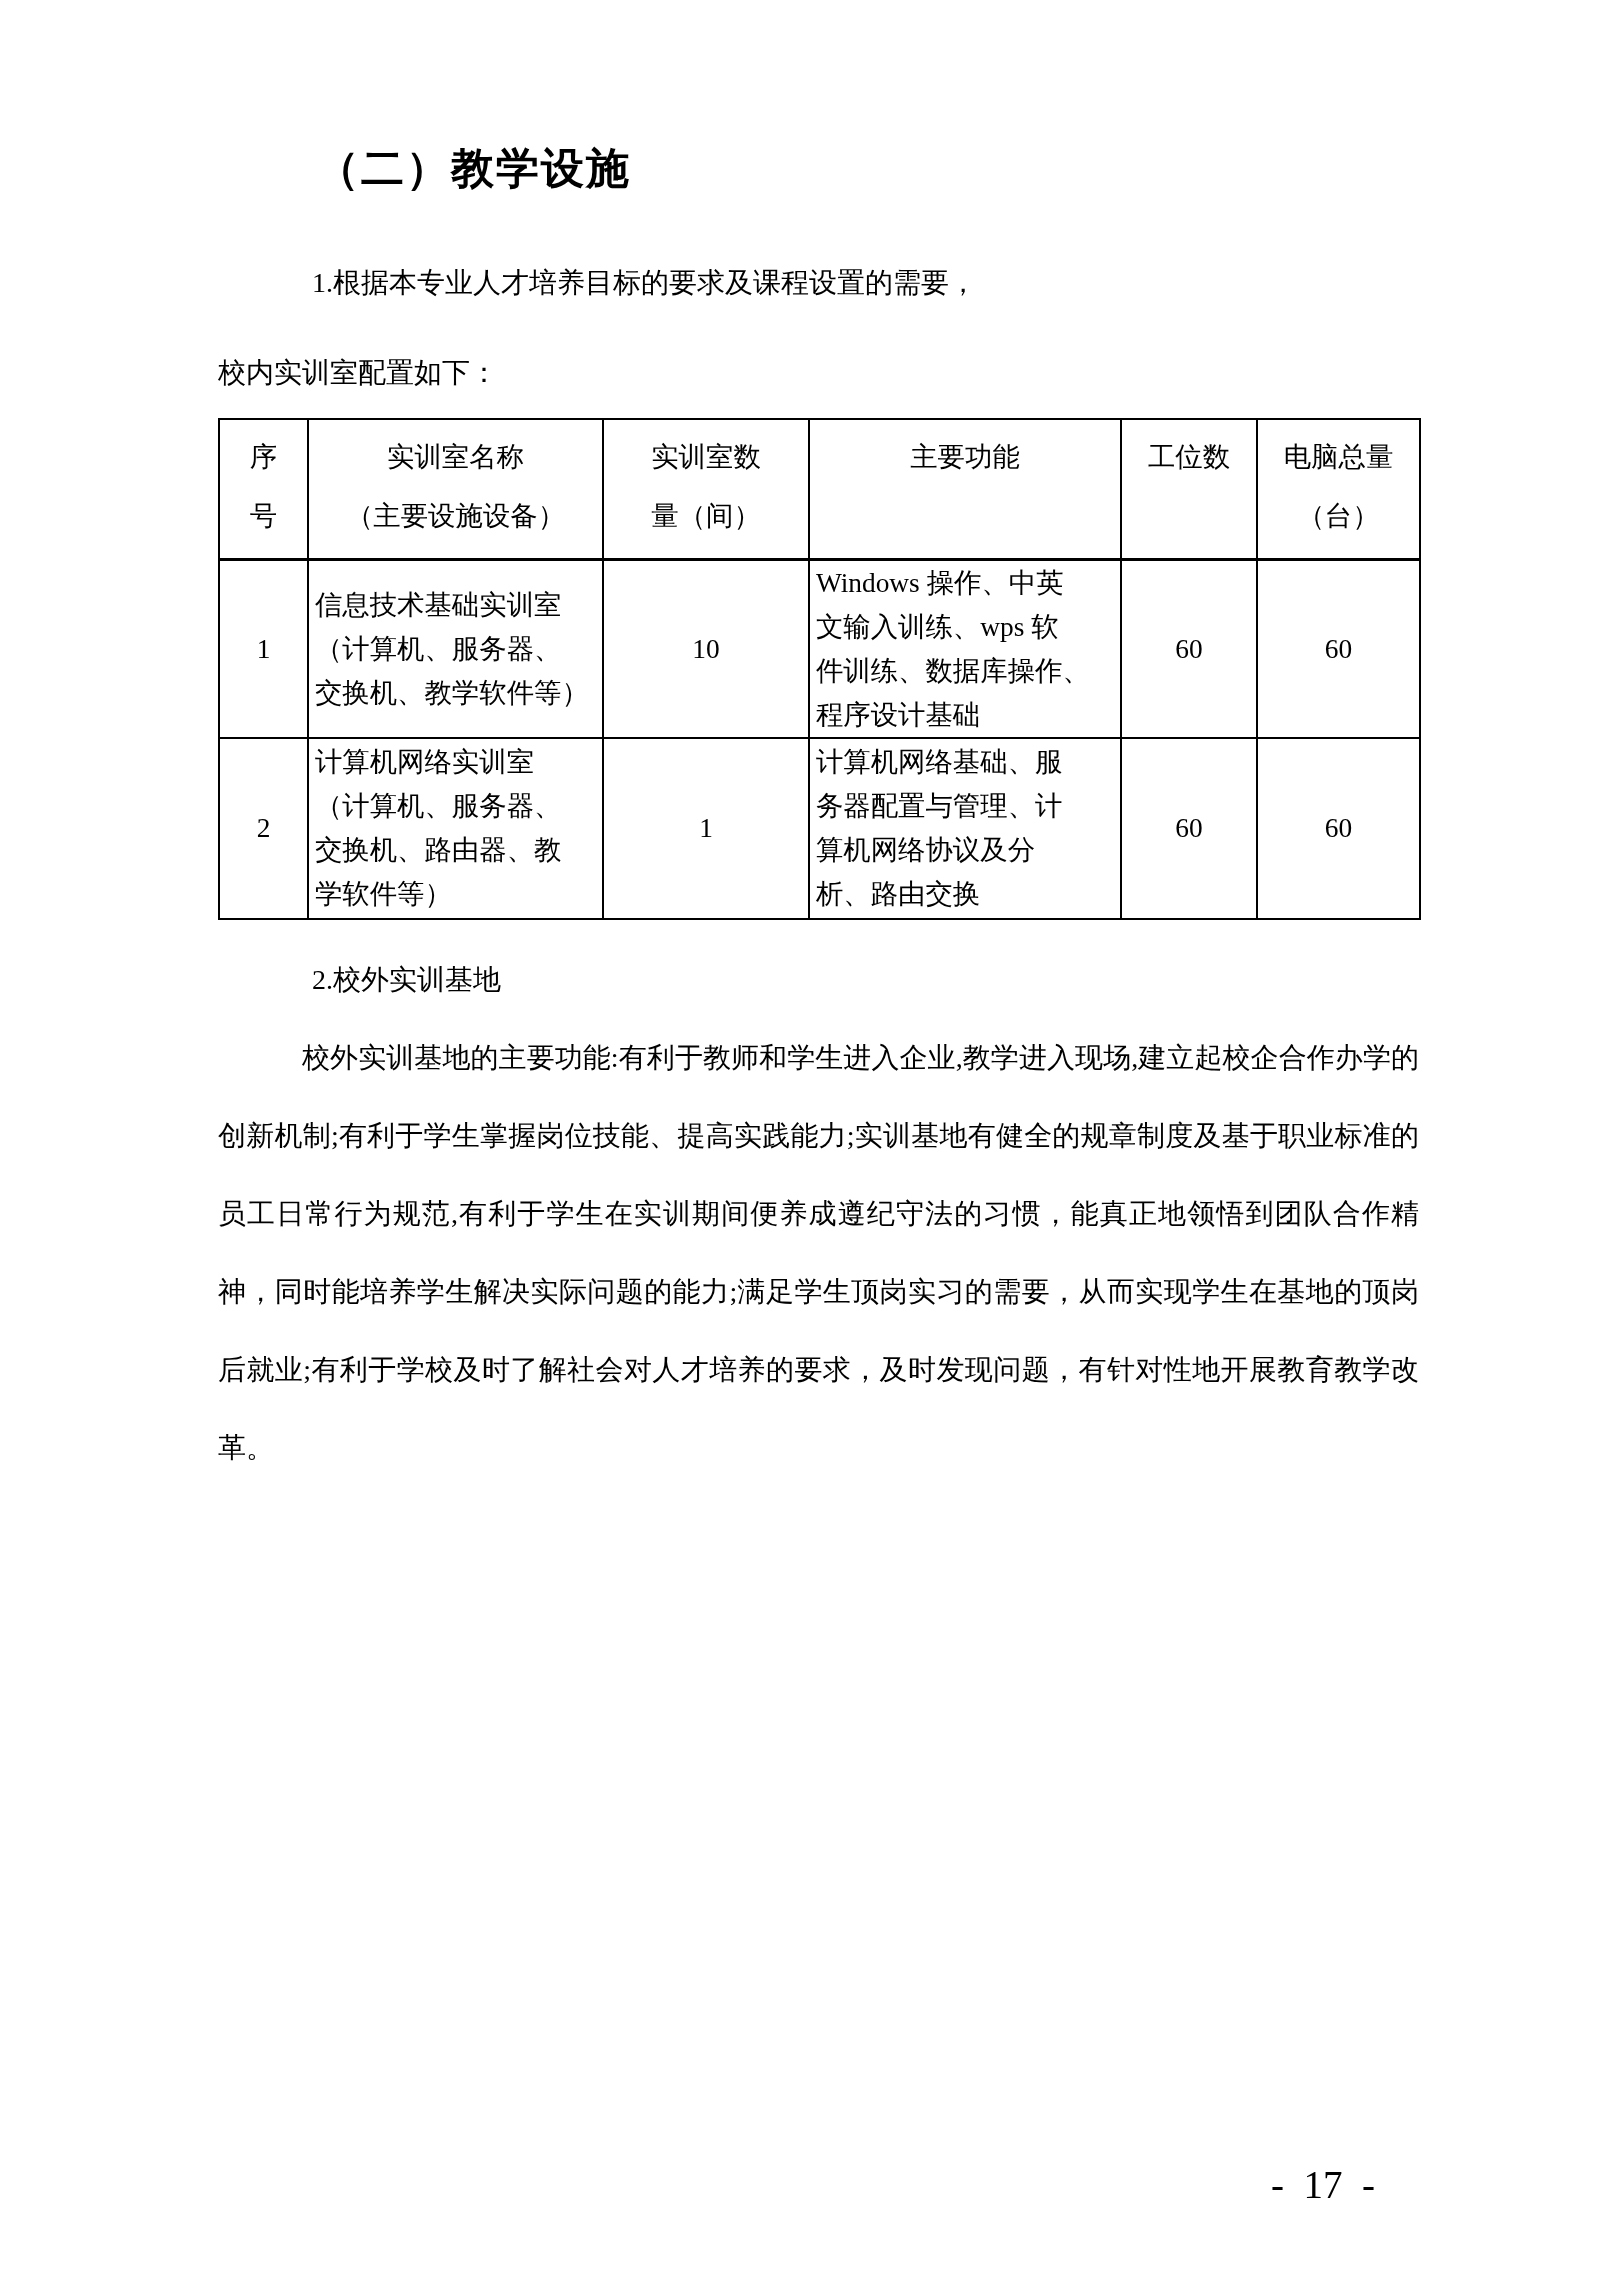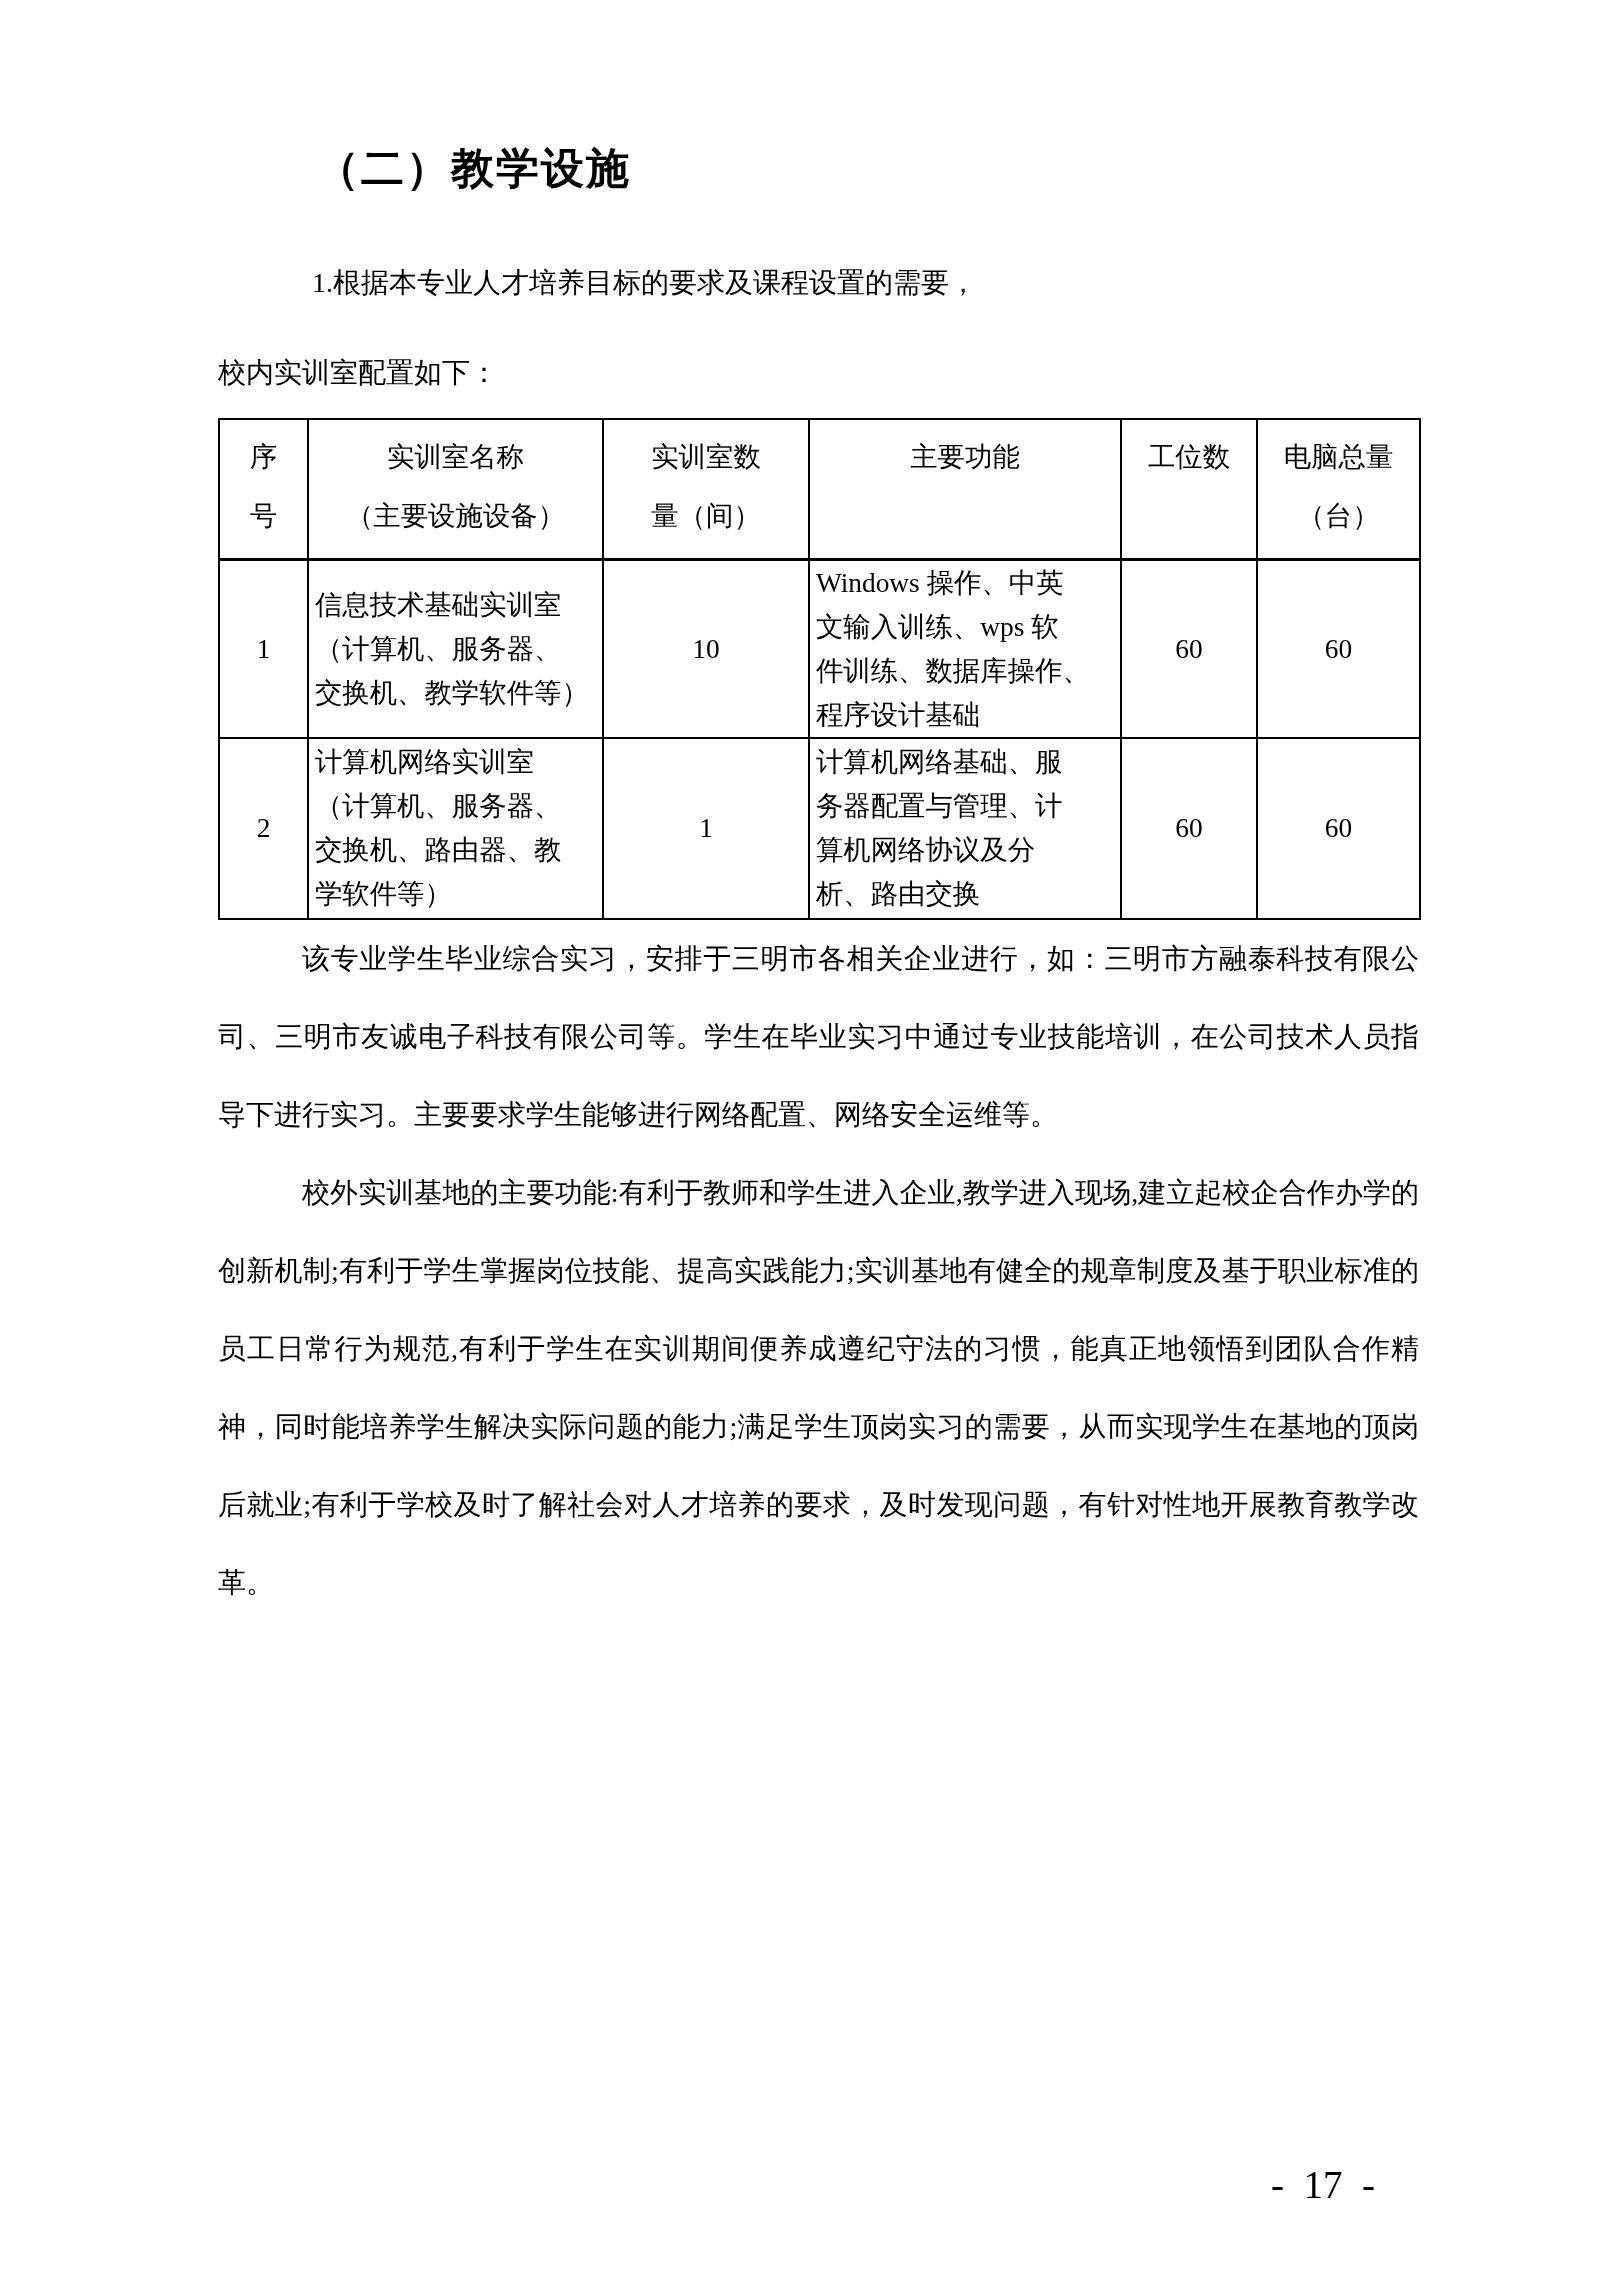--- a/index.html
+++ b/index.html
@@ -147,22 +147,22 @@
           <td class="c-left">计算机网络基础、服
 务器配置与管理、计
 算机网络协议及分
 析、路由交换</td>
           <td class="c-center">60</td>
           <td class="c-center">60</td>
         </tr>
       </tbody>
     </table>
 
+    <p class="body sub-heading">2.校外实训基地</p>
 
-    <p class="body indent2">该专业学生毕业综合实习，安排于三明市各相关企业进行，如：三明市方融泰科技有限公司、三明市友诚电子科技有限公司等。学生在毕业实习中通过专业技能培训，在公司技术人员指导下进行实习。主要要求学生能够进行网络配置、网络安全运维等。</p>
 
     <p class="body indent2">校外实训基地的主要功能:有利于教师和学生进入企业,教学进入现场,建立起校企合作办学的创新机制;有利于学生掌握岗位技能、提高实践能力;实训基地有健全的规章制度及基于职业标准的员工日常行为规范,有利于学生在实训期间便养成遵纪守法的习惯，能真正地领悟到团队合作精神，同时能培养学生解决实际问题的能力;满足学生顶岗实习的需要，从而实现学生在基地的顶岗后就业;有利于学校及时了解社会对人才培养的要求，及时发现问题，有针对性地开展教育教学改革。</p>
 
   </div>
 
   <div class="page-number">- 17 -</div>
 </div>
 
 
 </body></html>

